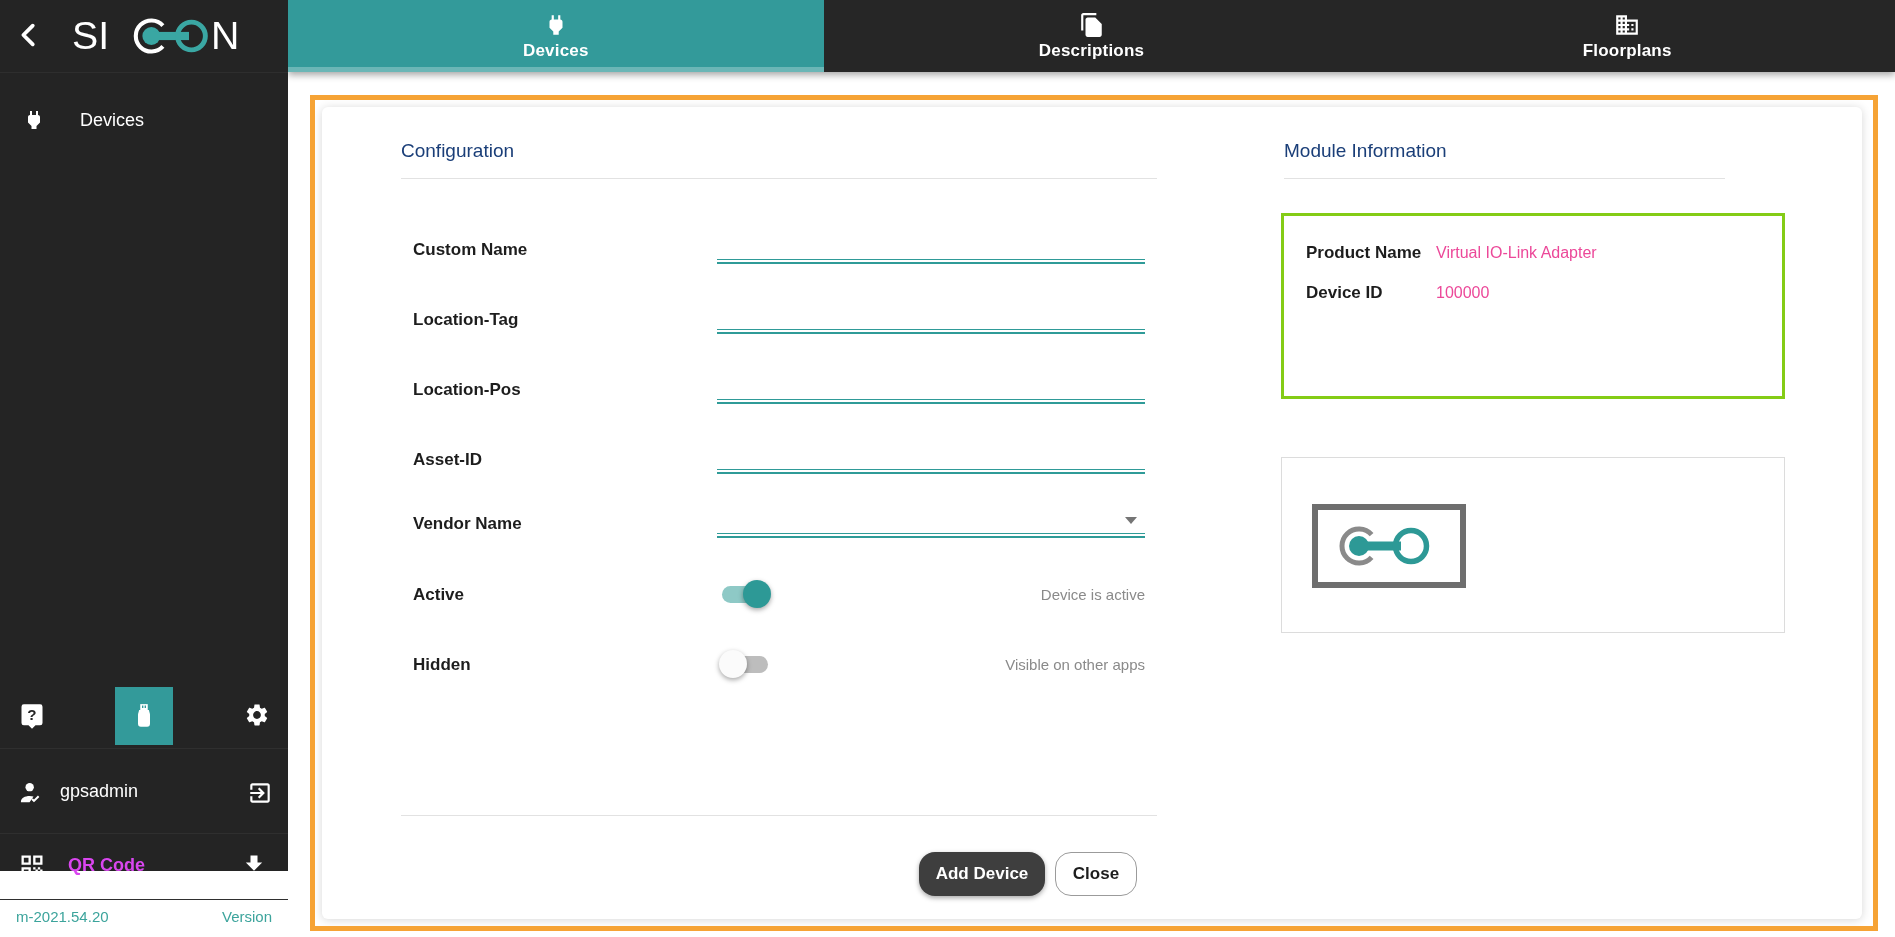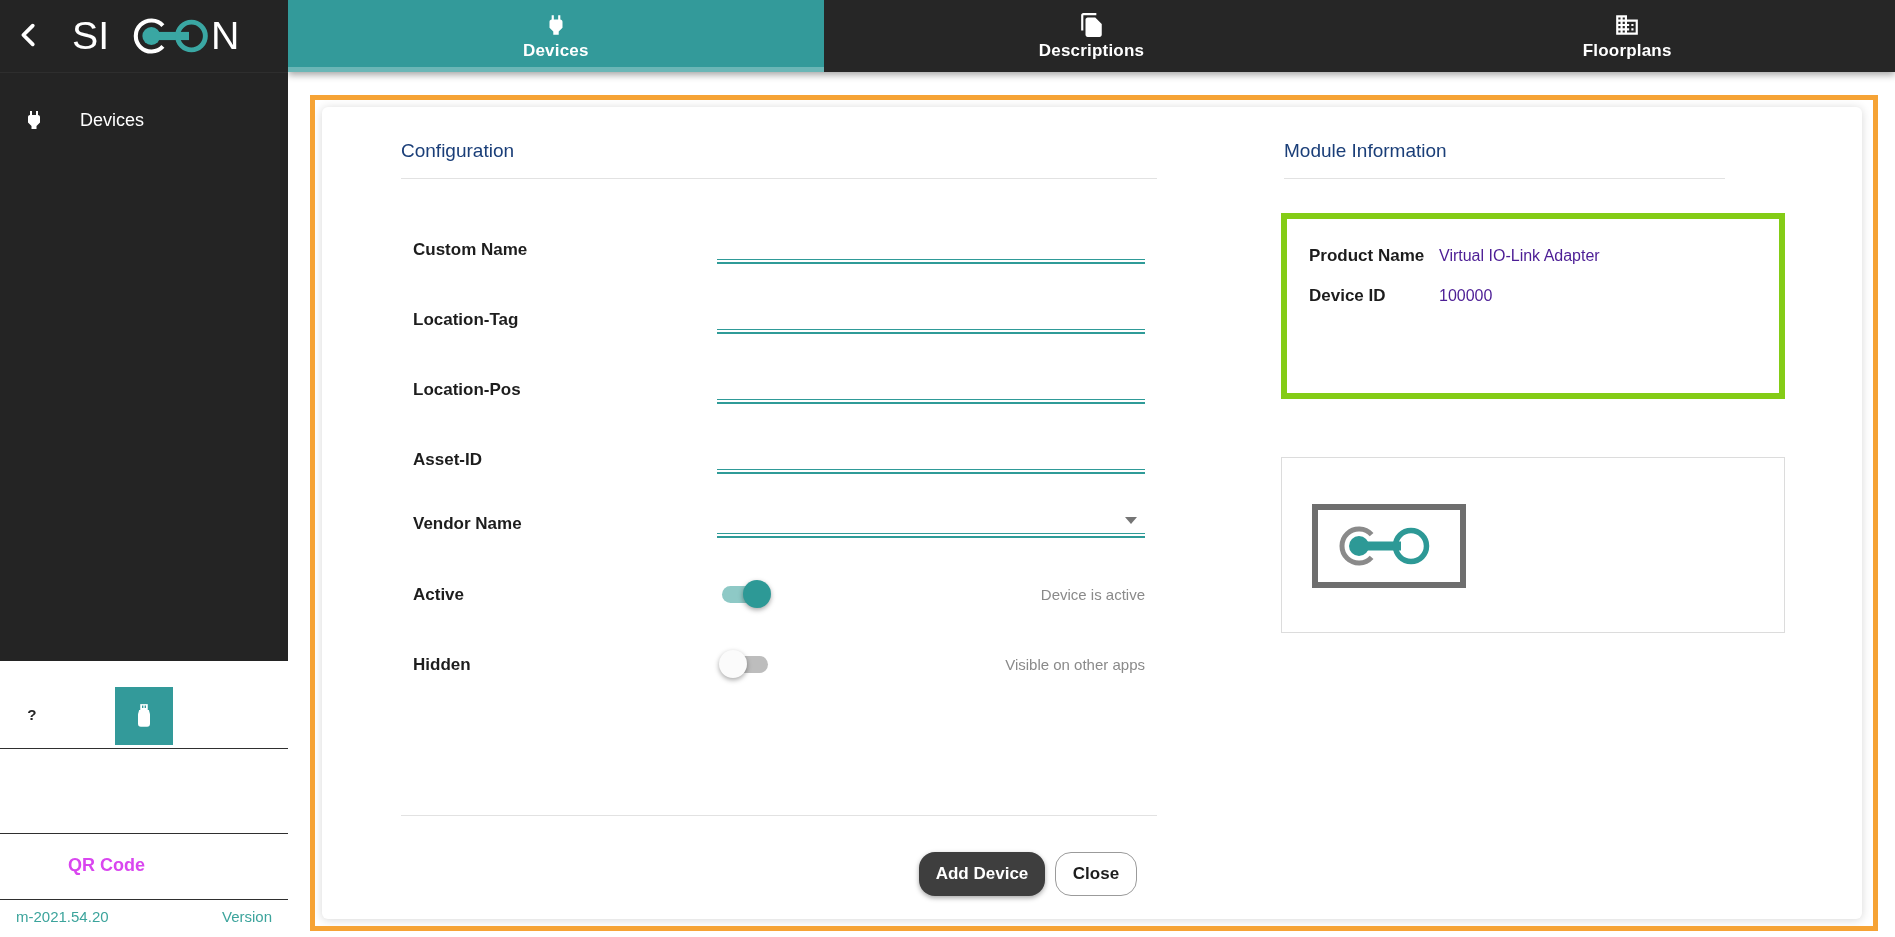--- a/index.html
+++ b/index.html
@@ -1,38 +1,38 @@
 <!DOCTYPE html>
 <html><head>
 <meta charset="utf-8">
 <style>
   html,body{margin:0;padding:0;background:#fff;}
   #app{position:relative;width:1895px;height:937px;background:#fff;overflow:hidden;
        font-family:"Liberation Sans",sans-serif;}
 
   
-  .sidebar{position:absolute;left:0;top:0;width:288px;height:661px;background:#242424;z-index:6;}
+  .sidebar{position:absolute;left:0;top:0;width:288px;height:871px;background:#242424;z-index:6;}
   .logo-area{position:absolute;left:0;top:0;width:288px;height:72px;border-bottom:1px solid #2e2e2e;}
   .back-btn{position:absolute;left:14px;top:20px;width:32px;height:32px;cursor:pointer;}
   .logo-svg{position:absolute;left:72px;top:10px;}
   .nav-item{position:absolute;left:0;top:98px;width:288px;height:44px;cursor:pointer;}
   .nav-item .nav-icon{position:absolute;left:22px;top:10px;}
   .nav-item .nav-label{position:absolute;left:80px;top:0;line-height:44px;color:#fff;font-size:18px;}
 
   .side-divider{position:absolute;left:0;width:288px;height:1px;background:#2f2f2f;}
 
   .icon-28{width:28px;height:28px;display:block;}
   .icon-26{width:26px;height:26px;display:block;}
   .help-btn{position:absolute;left:18px;top:702px;cursor:pointer;}
   .usb-active{position:absolute;left:115px;top:687px;width:58px;height:58px;background:#339a9a;
               display:flex;align-items:center;justify-content:center;cursor:pointer;}
   .gear-btn{position:absolute;left:244px;top:702px;cursor:pointer;}
 
   .user-icon{position:absolute;left:18px;top:779px;}
-  .user-name{position:absolute;left:60px;top:0;width:170px;text-align:right;top:781px;
+  .user-name{position:absolute;left:60px;top:0;width:170px;text-align:left;top:781px;
              color:#fff;font-size:18px;}
   .logout-btn{position:absolute;left:247px;top:780px;cursor:pointer;}
 
   .qr-icon{position:absolute;left:18px;top:852px;}
   .qr-label{position:absolute;left:68px;top:855px;color:#d946ef;font-size:18px;font-weight:bold;}
   .download-btn{position:absolute;left:240px;top:852px;cursor:pointer;}
 
   .version-value{position:absolute;left:16px;top:908px;color:#3ca49c;font-size:15px;}
   .version-label{position:absolute;right:16px;top:908px;color:#3ca49c;font-size:15px;}
 
@@ -77,25 +77,25 @@
   .toggle.off .knob{left:-3px;background:#fbfbfb;}
 
   
   .btn{position:absolute;top:745px;height:44px;border-radius:16px;font-family:"Liberation Sans",sans-serif;
        font-size:17px;font-weight:bold;cursor:pointer;}
   .btn-add{left:597px;width:126px;background:#3e3e3e;color:#fff;border:none;
        box-shadow:0 2px 5px rgba(0,0,0,0.35);}
   .btn-close{left:733px;width:82px;background:#fff;color:#1d1d1d;border:1px solid #9b9b9b;}
 
   
-  .info-card{position:absolute;left:959px;top:106px;width:504px;height:186px;border:6px solid #84cc16;
+  .info-card{position:absolute;left:959px;top:106px;width:504px;height:186px;border:3px solid #84cc16;
        box-sizing:border-box;padding:26px 22px;display:flex;flex-direction:column;gap:17px;}
   .info-row{display:flex;}
   .info-label{width:130px;flex:0 0 130px;font-size:17px;font-weight:bold;color:#1d1d1d;line-height:1.35;}
-  .info-value{flex:1;font-size:16px;color:#4c1d95;line-height:1.35;}
+  .info-value{flex:1;font-size:16px;color:#ec4899;line-height:1.35;}
 
   .image-card{position:absolute;left:959px;top:350px;width:504px;height:176px;border:1px solid #dcdcdc;
        box-sizing:border-box;}
   .device-logo-box{position:absolute;left:30px;top:46px;width:154px;height:84px;
        border:6px solid #6e6e6e;box-sizing:border-box;display:flex;align-items:center;justify-content:center;}
 </style>
 </head>
 <body>
 
 <div id="app">

